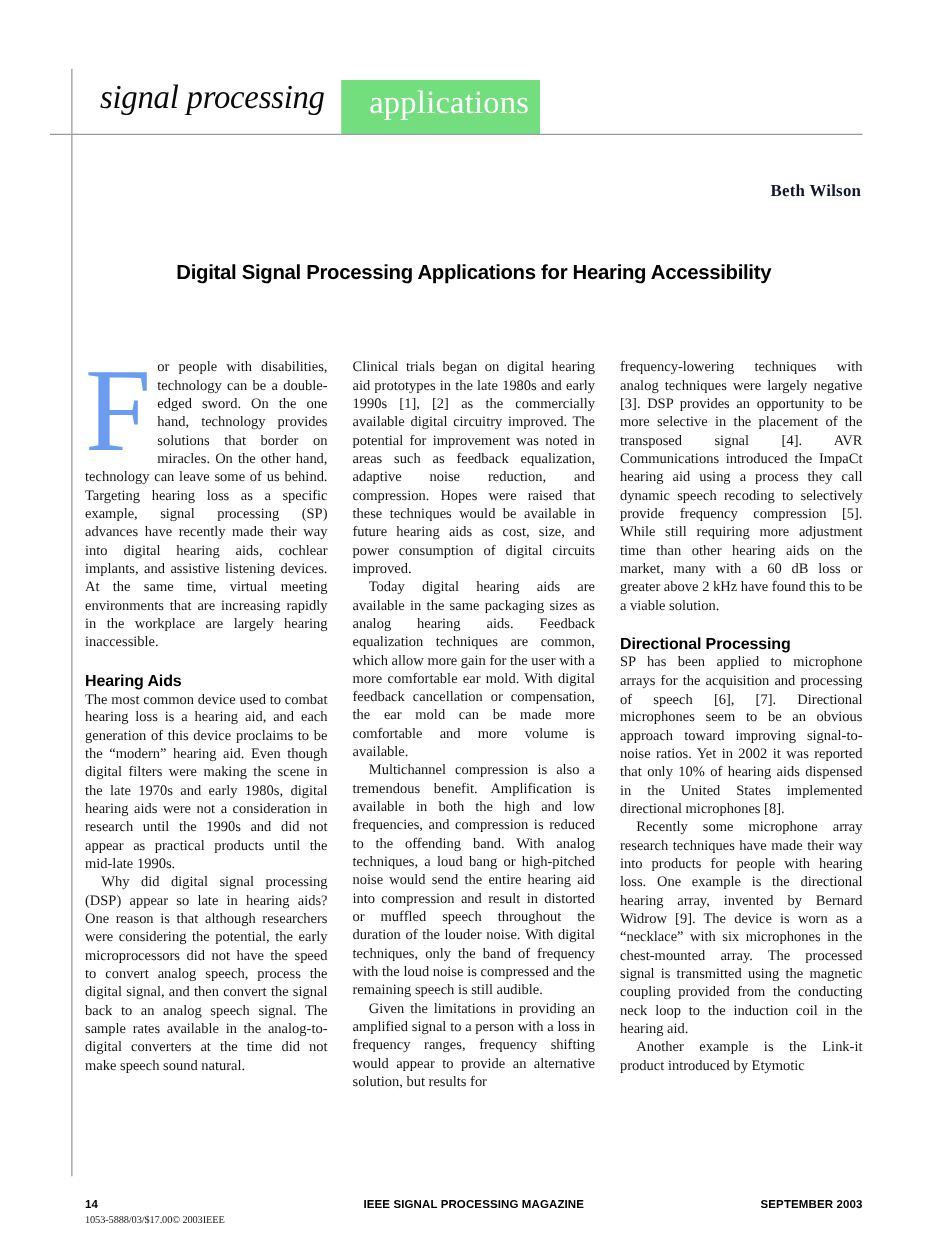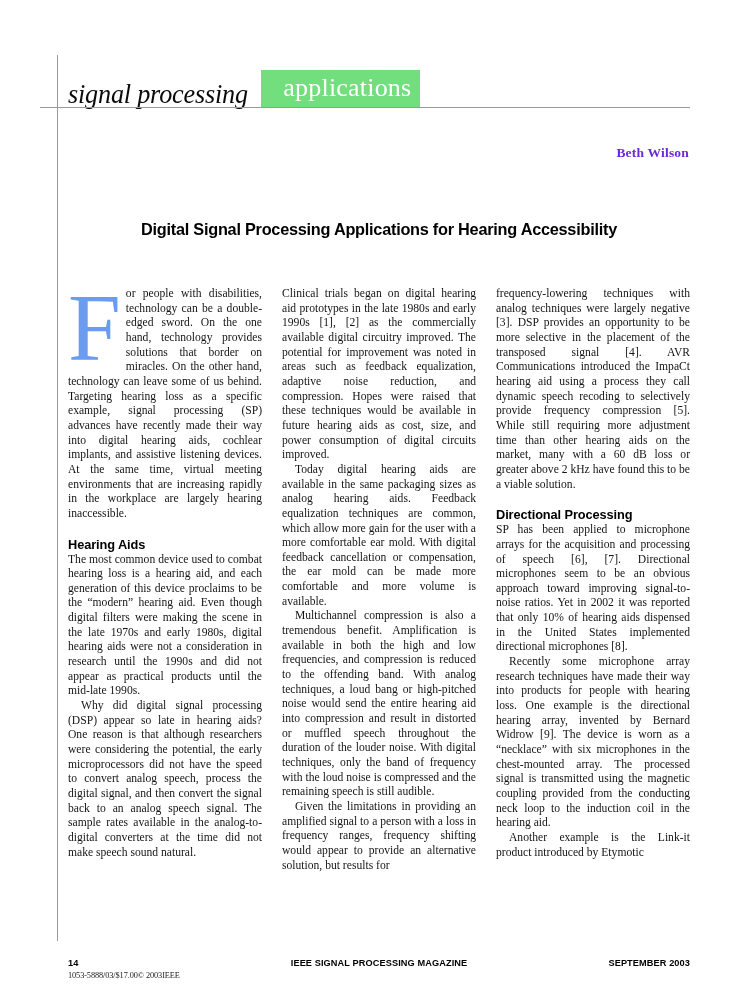--- a/index.html
+++ b/index.html
@@ -18,26 +18,25 @@
   .page {
     position: relative;
     width: 755px;
     height: 1000px;
     background: #ffffff;
   }
 
   
   .masthead {
     position: absolute;
-    left: 68px;
+    left: 80px;
     top: 64px;
     width: 622px;
     height: 44px;
     display: flex;
-    align-items: flex-end;
   }
   .masthead-script {
     font-family: "Liberation Serif", serif;
     font-style: italic;
     font-size: 27px;
     line-height: 1;
     color: #0a0a0a;
     letter-spacing: -0.2px;
     padding-right: 8px;
     transform: scaleX(0.97);
@@ -71,27 +70,27 @@
   }
 
   
   .byline {
     position: absolute;
     right: 66px;
     top: 145px;
     font-family: "Liberation Serif", serif;
     font-weight: bold;
     font-size: 13.5px;
-    color: #6d28d9;
+    color: #0f172a;
     letter-spacing: 0.2px;
   }
   .doc-title {
     position: absolute;
     left: 68px;
-    top: 220px;
+    top: 209px;
     width: 622px;
     text-align: center;
     font-family: "Liberation Sans", sans-serif;
     font-weight: bold;
     font-size: 16.3px;
     letter-spacing: -0.25px;
     color: #000000;
   }
 
   

